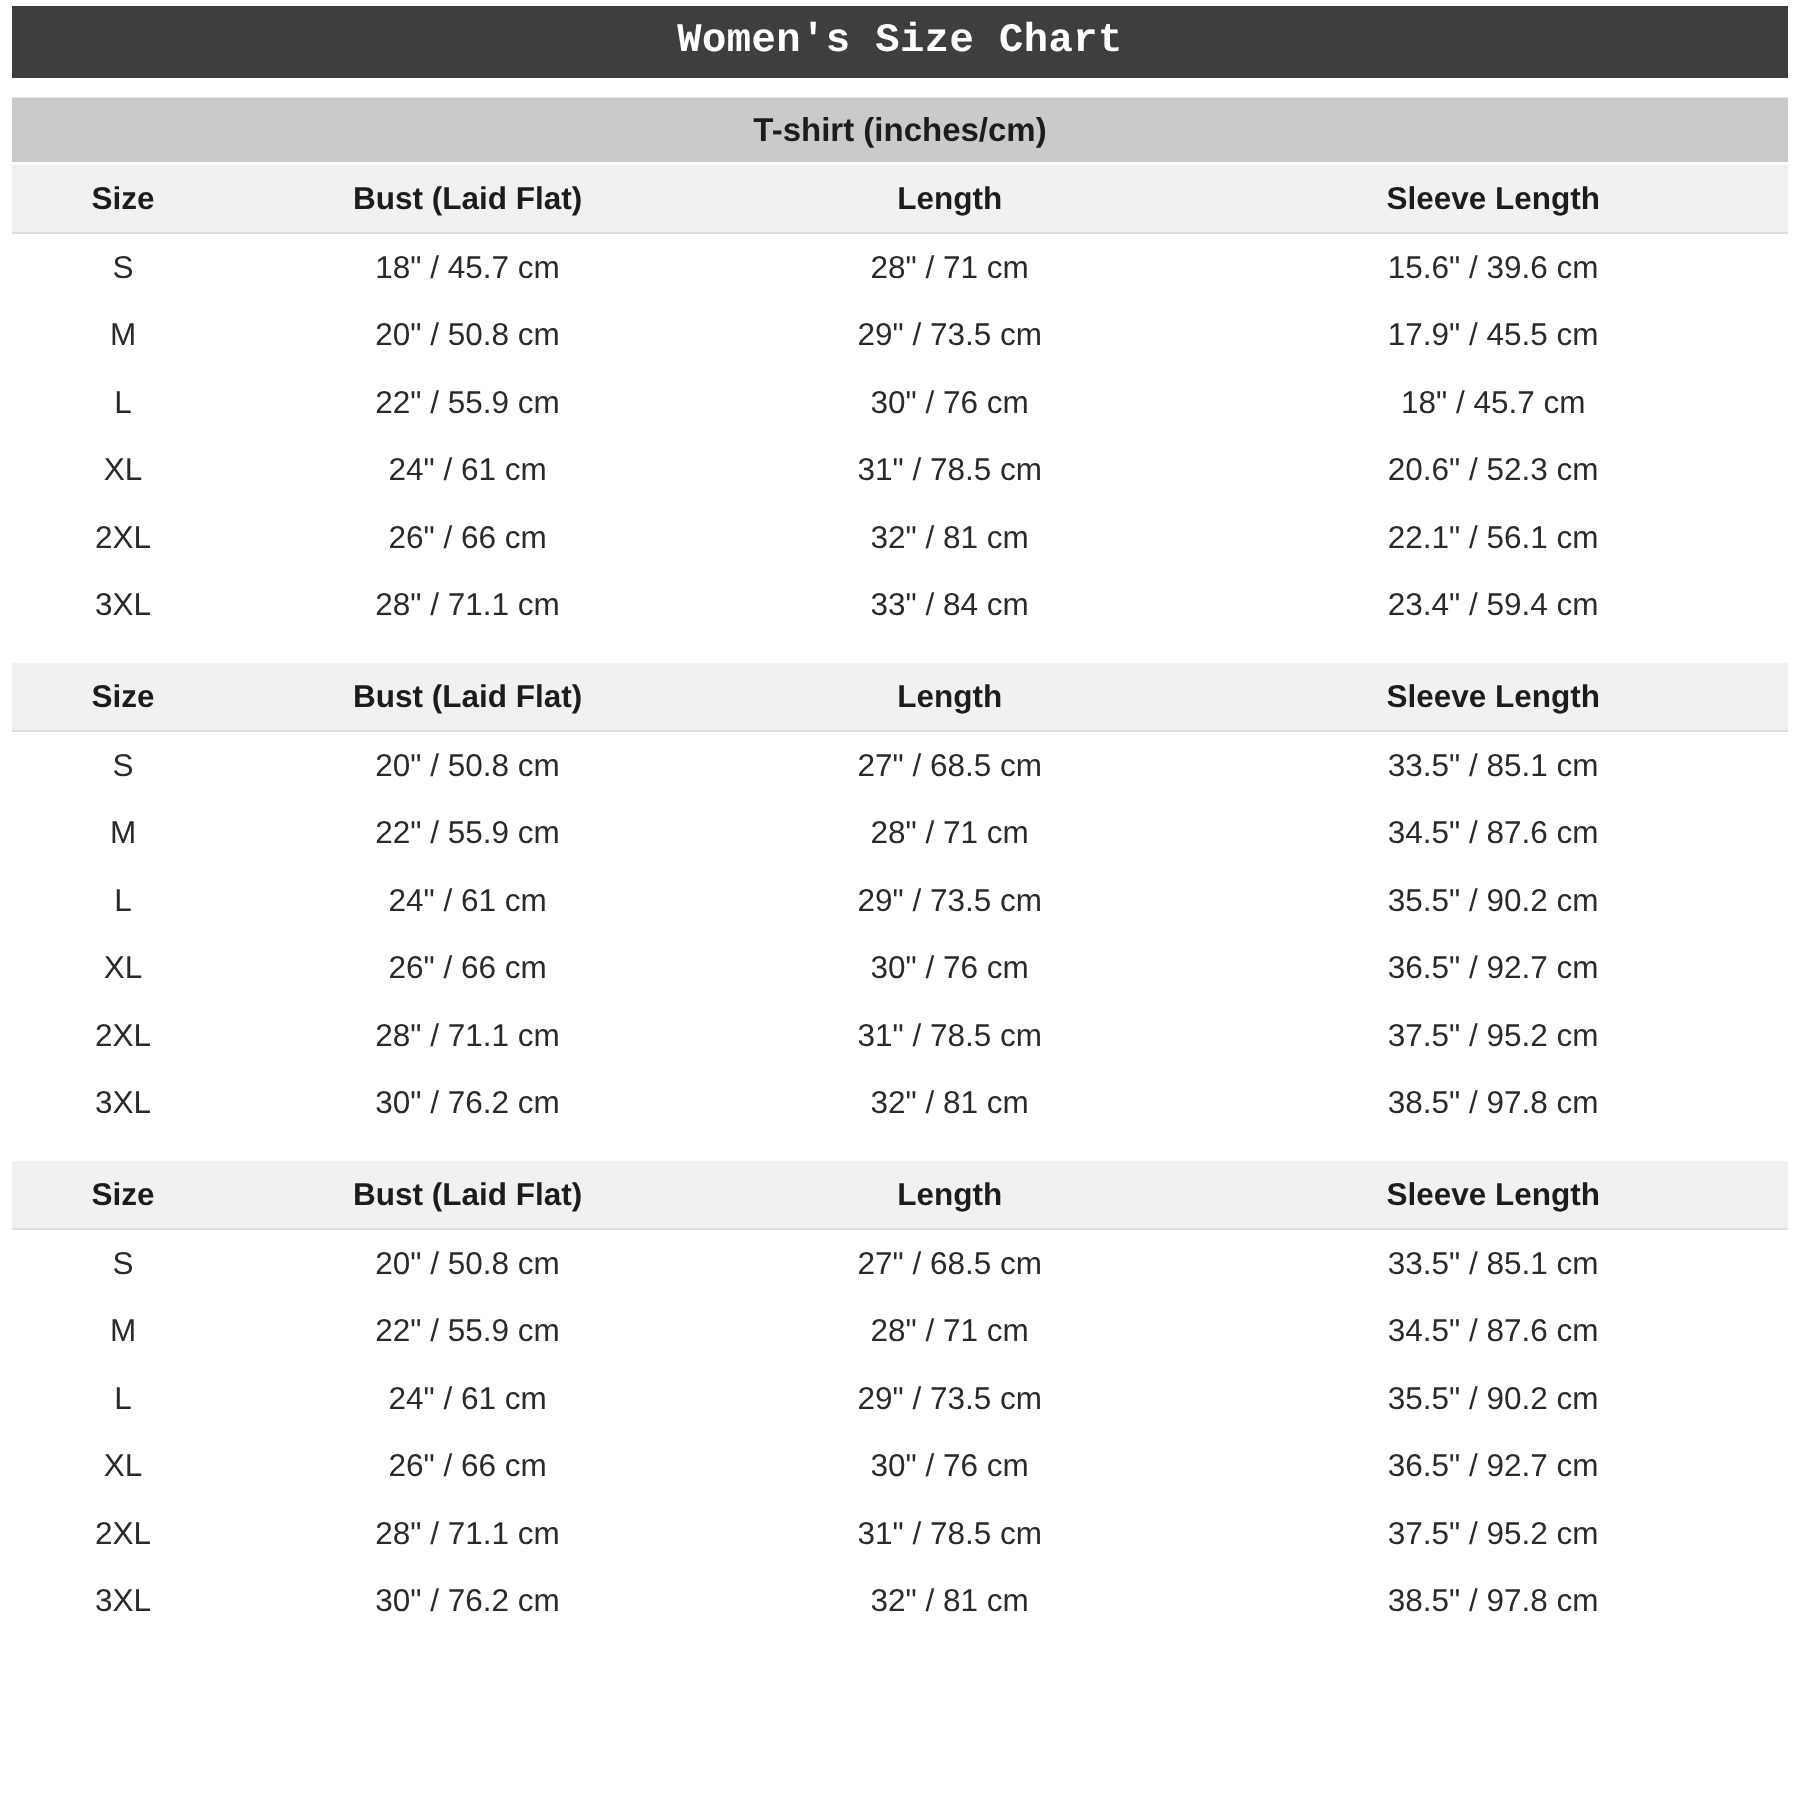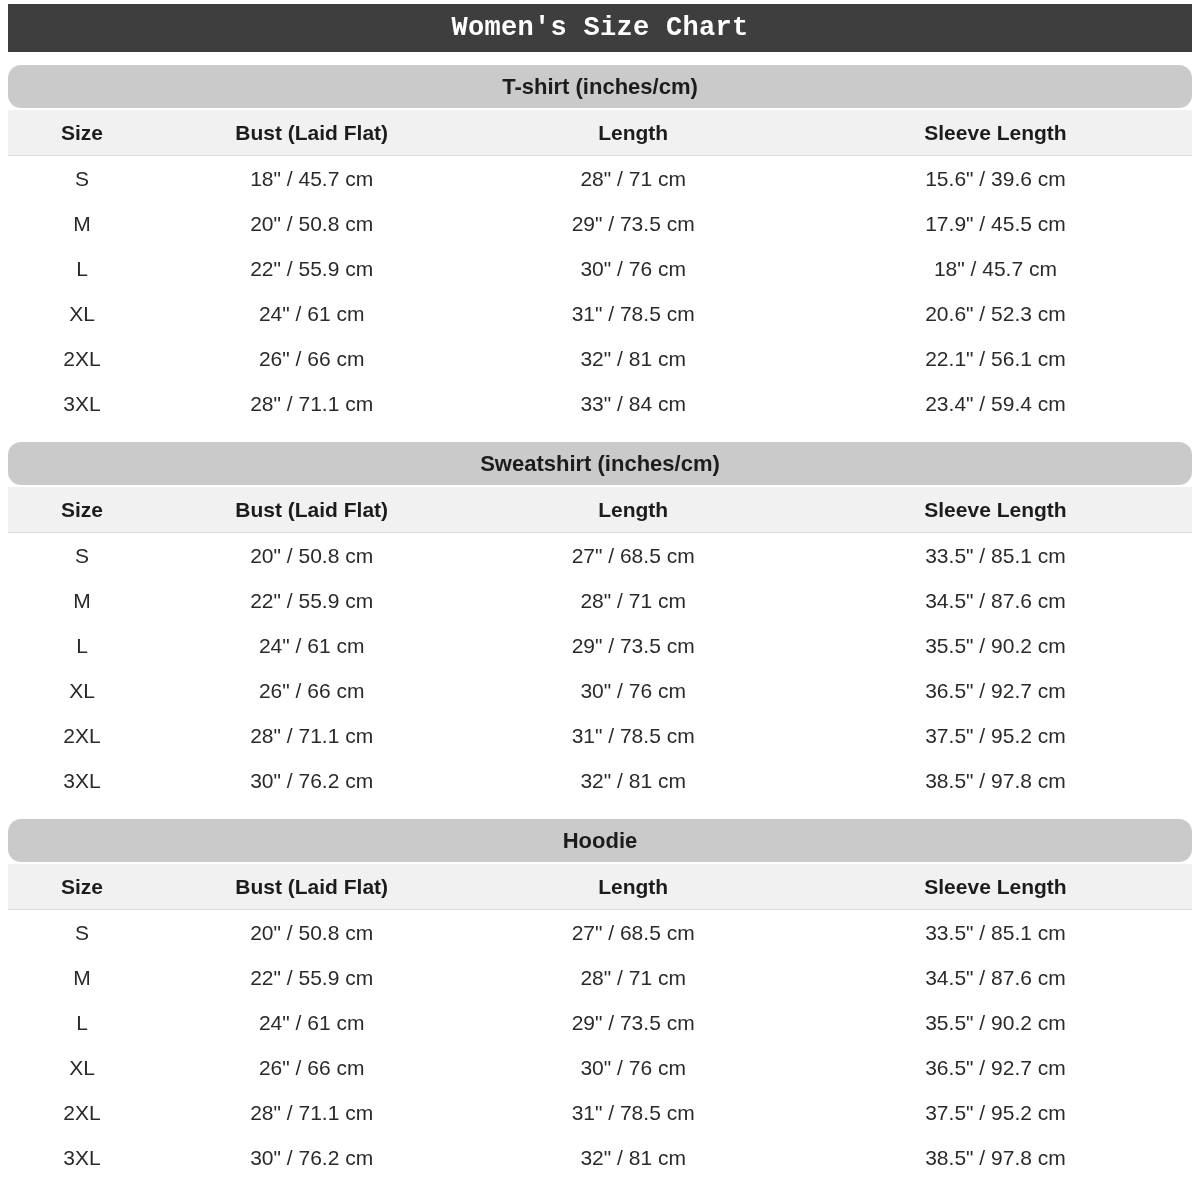--- a/index.html
+++ b/index.html
@@ -28,21 +28,20 @@
   .section-heading {
     height: 43px;
     background: #cacaca;
     display: flex;
     align-items: center;
     justify-content: center;
     font-size: 22px;
     font-weight: bold;
     color: #1c1c1c;
     margin-bottom: 2px;
-    border-radius: 13px;
   }
   table.size-table {
     width: 100%;
     border-collapse: collapse;
     table-layout: fixed;
   }
   table.size-table col.c0 { width: 12.5%; }
   table.size-table col.c1 { width: 26.3%; }
   table.size-table col.c2 { width: 28.0%; }
   table.size-table col.c3 { width: 33.2%; }
@@ -129,23 +128,20 @@
             <td>3XL</td>
             <td>28" / 71.1 cm</td>
             <td>33" / 84 cm</td>
             <td>23.4" / 59.4 cm</td>
           </tr>
         </tbody>
       </table>
   </div>
 
   <div class="size-section">
-    <div class="section-heading">
-      <span>Sweatshirt (inches/cm)</span>
-    </div>
     <table class="size-table">
       <colgroup>
           <col class="c0">
           <col class="c1">
           <col class="c2">
           <col class="c3">
         </colgroup>
     <thead>
           <tr>
             <th>Size</th>
@@ -189,23 +185,20 @@
             <td>3XL</td>
             <td>30" / 76.2 cm</td>
             <td>32" / 81 cm</td>
             <td>38.5" / 97.8 cm</td>
           </tr>
         </tbody>
       </table>
   </div>
 
   <div class="size-section">
-    <div class="section-heading">
-      <span>Hoodie</span>
-    </div>
     <table class="size-table">
       <colgroup>
           <col class="c0">
           <col class="c1">
           <col class="c2">
           <col class="c3">
         </colgroup>
     <thead>
           <tr>
             <th>Size</th>

